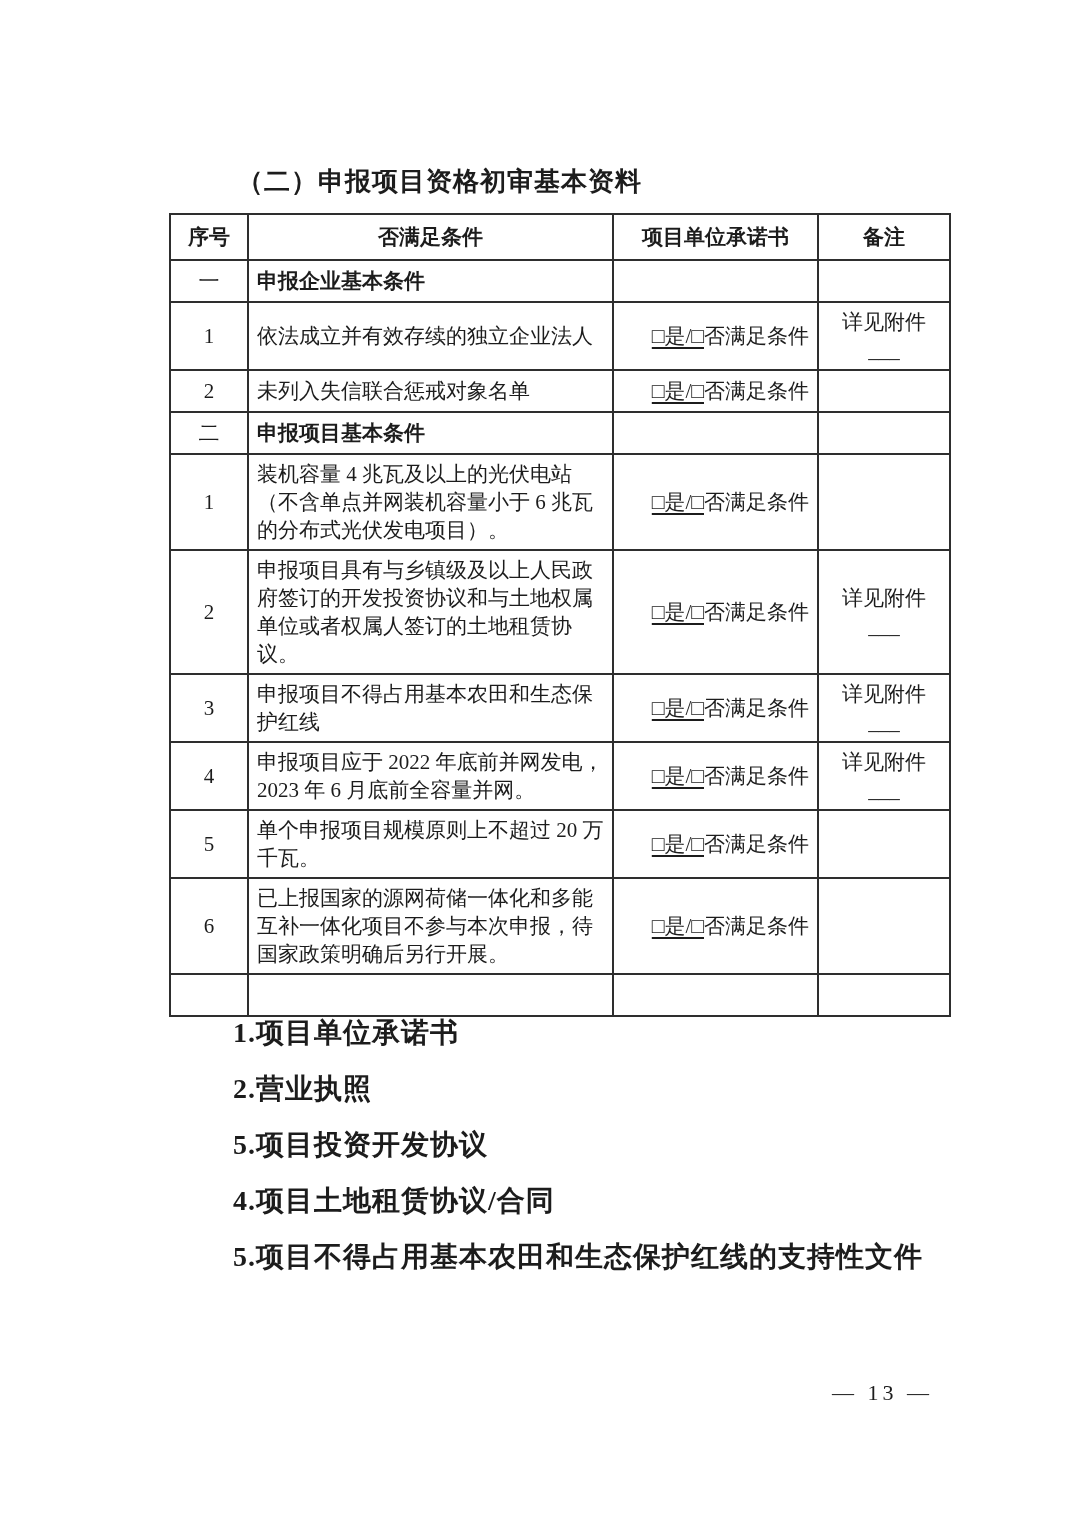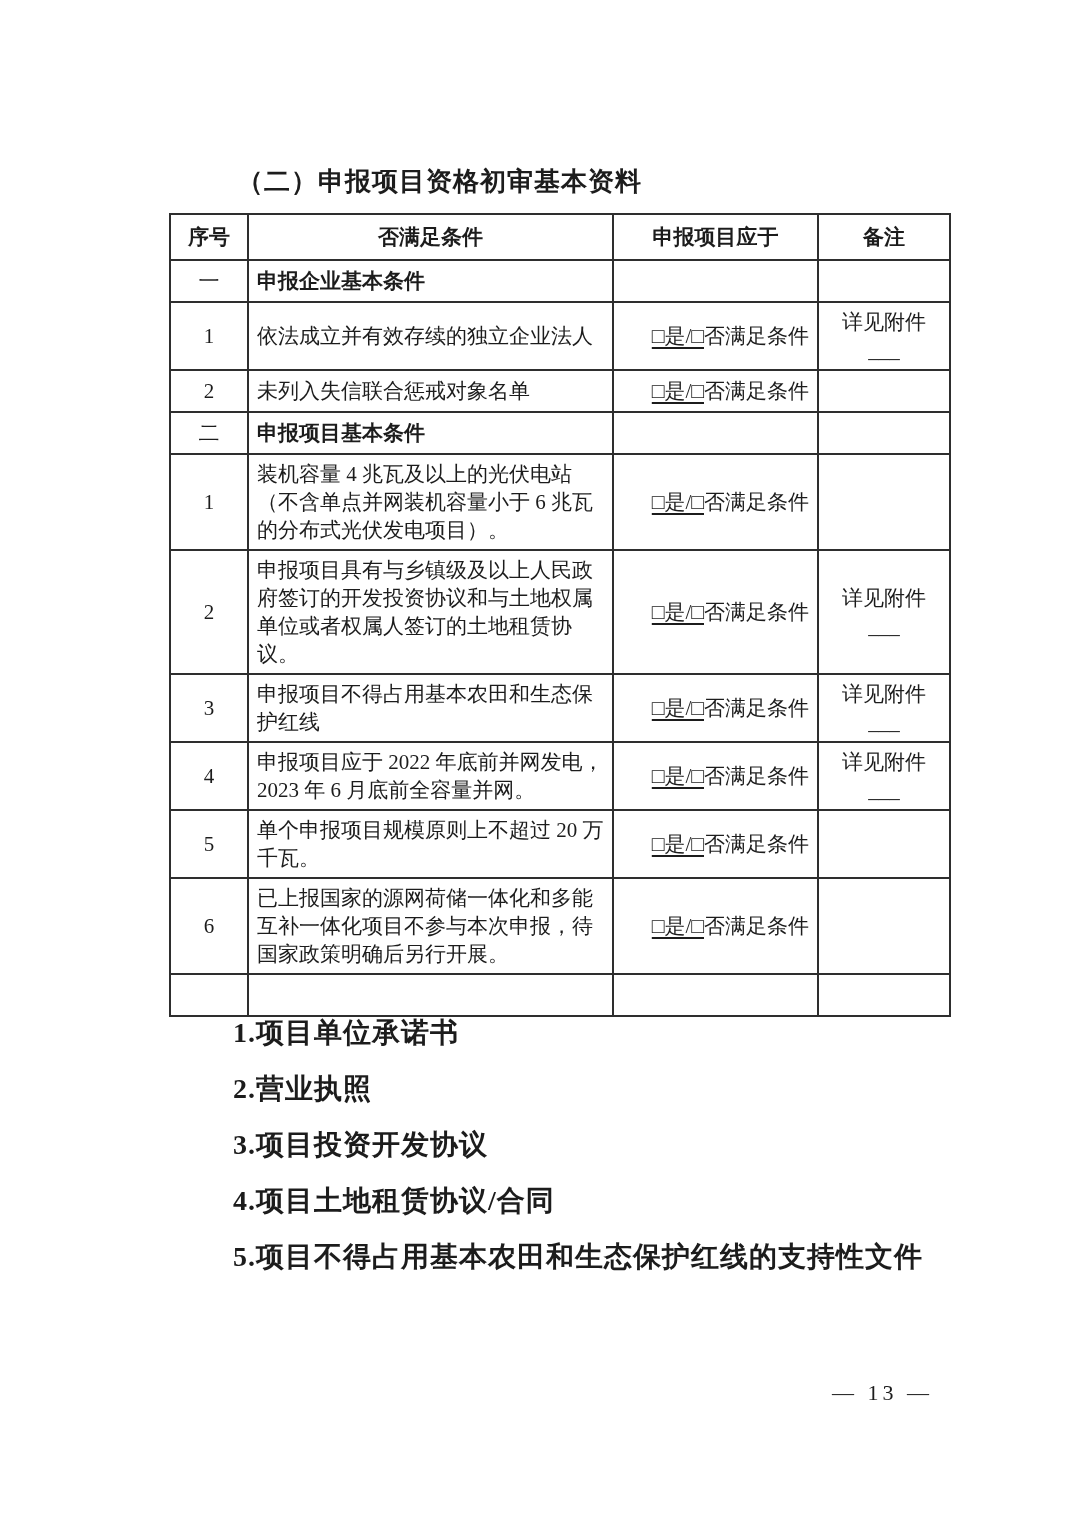--- a/index.html
+++ b/index.html
@@ -89,21 +89,21 @@
     <colgroup>
         <col class="c1">
         <col class="c2">
         <col class="c3">
         <col class="c4">
       </colgroup>
     <thead>
       <tr>
         <th>序号</th>
         <th>否满足条件</th>
-        <th>申报项目应于</th>
+        <th>项目单位承诺书</th>
         <th>备注</th>
       </tr>
     </thead>
     <tbody>
       <tr class="section-row">
         <td class="c-no">一</td>
         <td class="c-req">申报企业基本条件</td>
         <td class="c-resp"></td>
         <td class="c-note"></td>
       </tr>
@@ -167,20 +167,20 @@
         <td class="c-resp"><span class="u"></span><span></span></td>
         <td class="c-note"></td>
       </tr>
     </tbody>
   </table>
 
 
   <ul class="att-list">
     <li class="att-item">1.项目单位承诺书</li>
     <li class="att-item">2.营业执照</li>
-    <li class="att-item">3.项目投资开发协议</li>
+    <li class="att-item">5.项目投资开发协议</li>
     <li class="att-item">4.项目土地租赁协议/合同</li>
     <li class="att-item">5.项目不得占用基本农田和生态保护红线的支持性文件</li>
   </ul>
 
   <div class="page-number">— 13 —</div>
 
 </div>
 
 </body></html>

